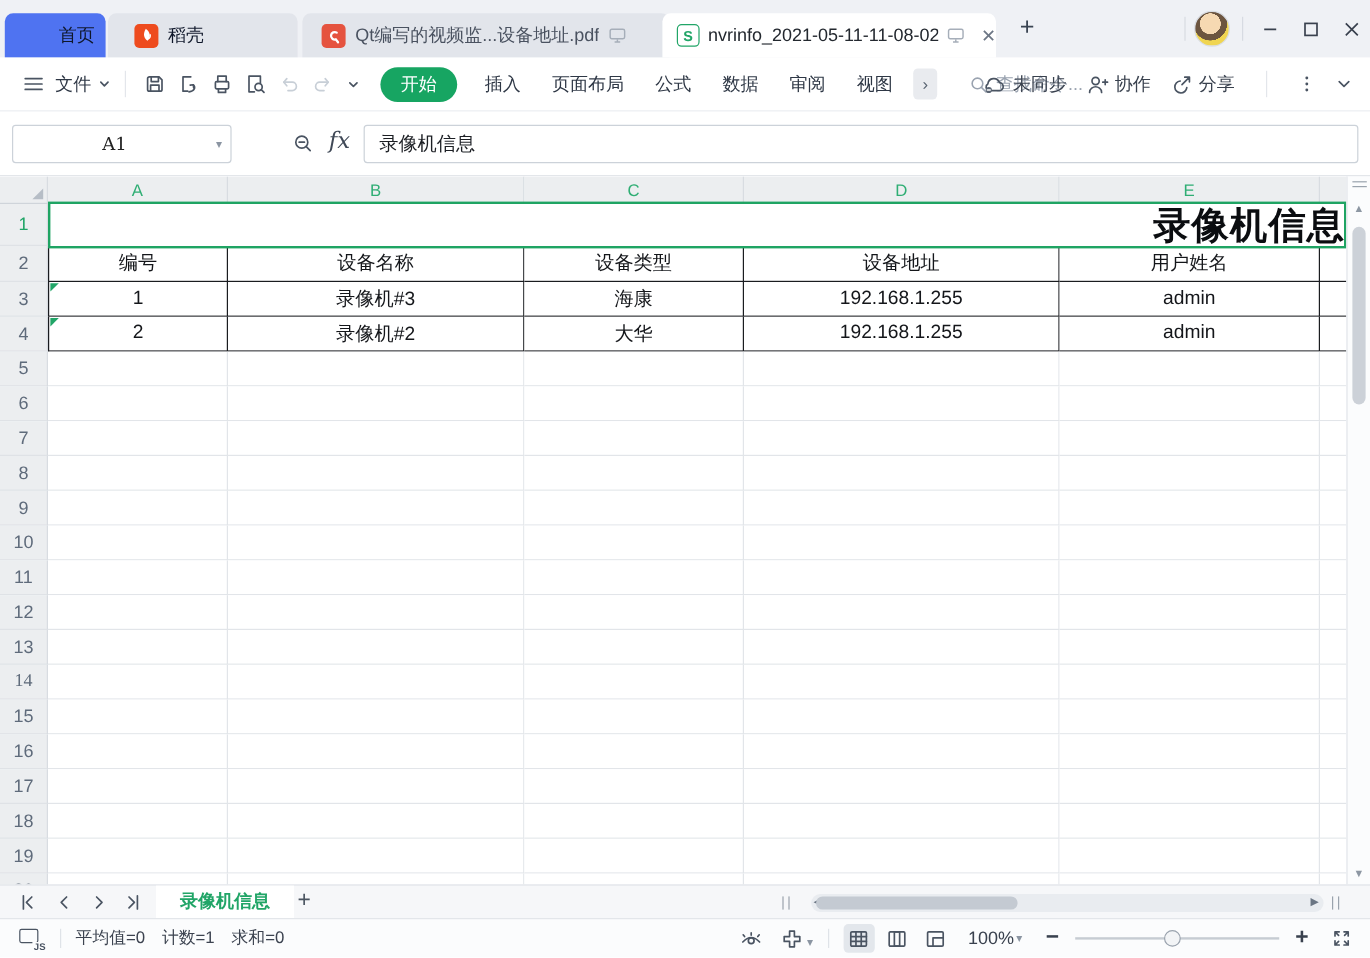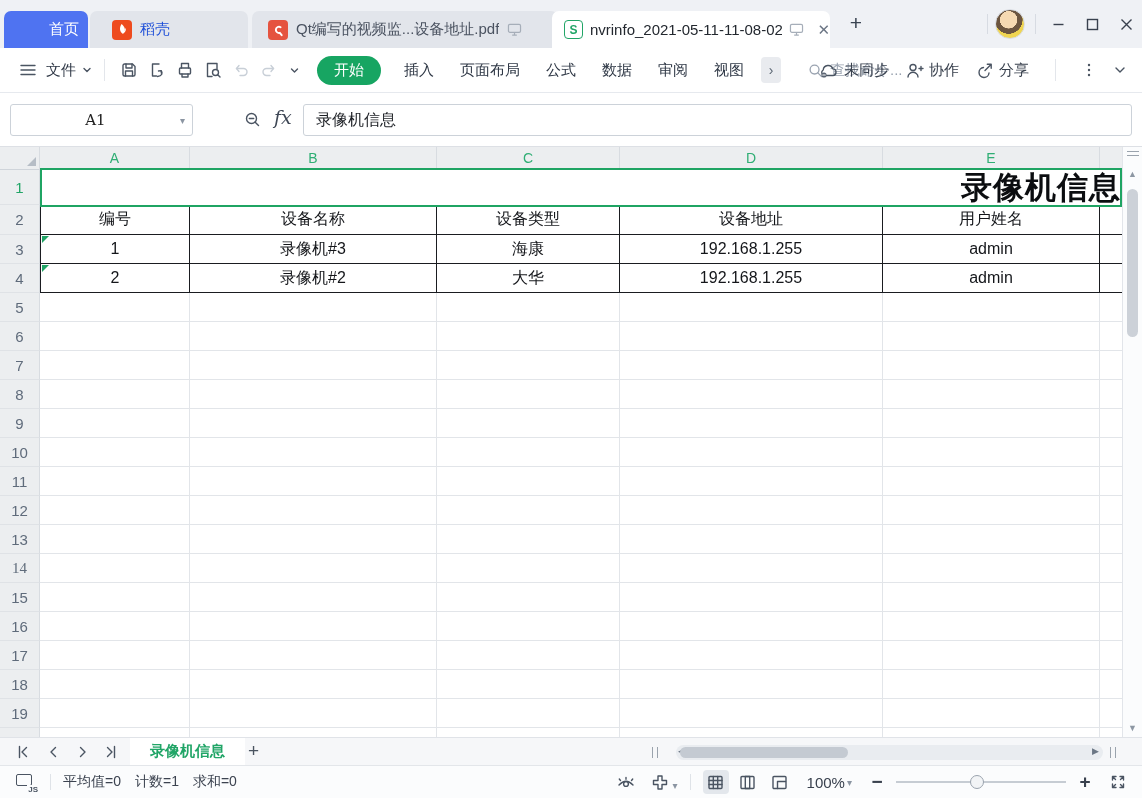--- a/index.html
+++ b/index.html
@@ -3,22 +3,22 @@
 <meta charset="utf-8">
 <style>
   * { margin:0; padding:0; box-sizing:border-box; }
   html,body { width:1142px; height:798px; overflow:hidden;
     font-family:"Liberation Sans", sans-serif; background:#fff; color:#2e3745; }
 
   
   .titlebar { position:relative; width:1142px; height:48px; background:#eff1f5; }
   .tab { position:absolute; bottom:0; height:37px; display:flex; align-items:center;
          border-radius:7px 7px 0 0; font-size:15px; }
-  .tab-home { left:4px; width:84px; background:#4f73f1; color:#ffffff; justify-content:center;padding-left:36px; }
-  .tab-gray { background:#e2e5eb; color:#1d4ed8; }
+  .tab-home { left:4px; width:84px; background:#4f73f1; color:#0f172a; justify-content:center;padding-left:36px; }
+  .tab-gray { background:#e2e5eb; color:#0f172a; }
   .tab-docer { left:90px; width:158px; padding-left:22px; gap:8px; }
   .tab-pdf { left:252px; width:306px; padding-left:16px; gap:8px; color:#4a5260; }
   .tab-active { left:552px; width:278px; background:#fff; color:#23282f; padding-left:12px; gap:7px; }
   .sq-icon { width:20px; height:20px; border-radius:4px; display:flex; align-items:center; justify-content:center; flex:none; }
   .docer-ic { background:#ee4b1e; }
   .pdf-ic { background:#e5533f; }
   .s-ic { width:19px; height:19px; background:#fff; border:1.6px solid #21a567; border-radius:4px;
           color:#21a567; font-weight:bold; font-size:12px; display:flex; align-items:center; justify-content:center; }
   .tab-title { white-space:nowrap; overflow:hidden; }
   .mon-ic { color:#a6aeb9; flex:none; }

